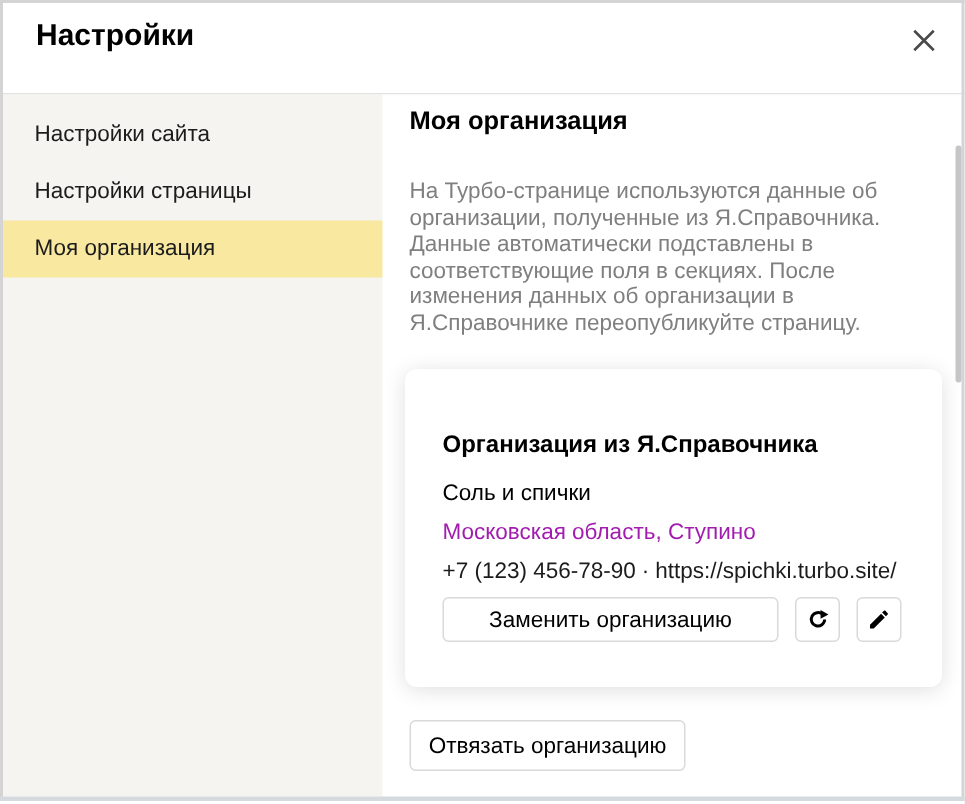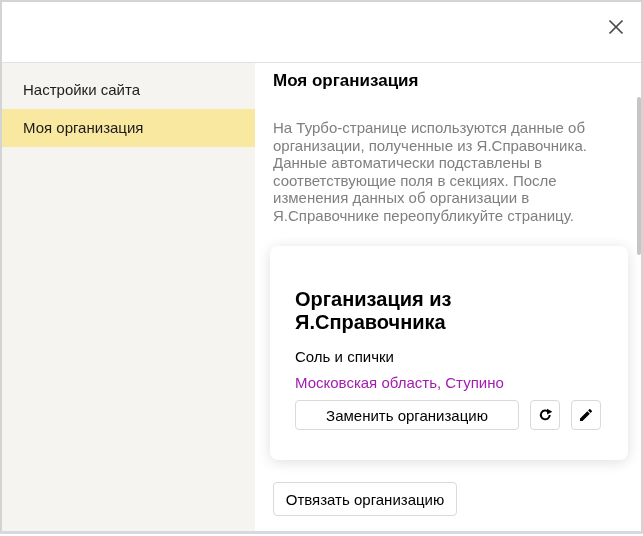--- a/index.html
+++ b/index.html
@@ -36,21 +36,21 @@
   .desc{
     margin:27px 0 0 18px;width:326px;
     font-size:15px;line-height:17.5px;color:#7f7f7f;
   }
   .card{
     margin:22px 0 0 15px;width:358px;box-sizing:border-box;
     background:#fff;border-radius:8px;
     box-shadow:0 2px 14px rgba(0,0,0,0.13);
     padding:42px 24px 30px 25px;
   }
-  .card-title{margin:0 0 14px 0;font-size:20px;font-weight:bold;color:#000;}
+  .card-title{margin:0 0 14px 0;font-size:16px;font-weight:bold;color:#000;}
   .org-name{font-size:15px;font-weight:normal;color:#000;margin-bottom:9px;}
   .org-address{font-size:15px;color:#a21caf;margin-bottom:9px;}
   .org-contact{font-size:15px;color:#1c1c1c;margin-bottom:9px;white-space:nowrap;}
   .org-contact .sep{padding:0 4px;}
   .org-category{font-size:15px;color:#999;margin-bottom:19px;}
   .btn{
     background:#fff;border:1px solid #d9d9d9;border-radius:4px;
     font-family:"Liberation Sans", sans-serif;font-size:15px;color:#000;
     cursor:pointer;box-sizing:border-box;
   }
@@ -62,41 +62,46 @@
   .scroll-thumb{position:absolute;right:2px;top:97px;width:4px;height:158px;background:#c6c6c6;border-radius:2px;z-index:60;}
   .bottom-strip{position:absolute;left:0;top:531px;width:643px;height:3px;background:#d5dade;z-index:70;}
   .bottom-white{position:absolute;left:0;top:534px;width:643px;height:2px;background:#fff;z-index:70;}
 </style>
 </head>
 <body>
 
 <div class="frame"></div>
 
 <div class="header">
+  <div class="dlg-title">Настройки</div>
   <button class="close-btn">
     <svg width="26" height="26" viewBox="0 0 24 24">
       <path d="M6 6 L18 18 M18 6 L6 18" stroke="currentColor" stroke-width="1.6" fill="none"></path>
     </svg>
   </button>
 </div>
 <div class="hdivider"></div>
 
 <nav class="sidebar">
   <div class="side-item">Настройки сайта</div>
+  <div class="side-item">Настройки страницы</div>
   <div class="side-item selected">Моя организация</div>
 </nav>
 
 <main class="content">
   <h2 class="page-title">Моя организация</h2>
   <p class="desc">На Турбо-странице используются данные об организации, полученные из Я.Справочника. Данные автоматически подставлены в соответствующие поля в секциях. После изменения данных об организации в Я.Справочнике переопубликуйте страницу.</p>
 
   <section class="card">
     <h3 class="card-title">Организация из Я.Справочника</h3>
     <div class="org-name">Соль и спички</div>
     <div class="org-address">Московская область, Ступино</div>
+    <div class="org-contact">
+      <span>+7 (123) 456-78-90</span><span class="sep">·</span><span>https://spichki.turbo.site/</span>
+    </div>
 
     <div class="btn-row">
       <button class="btn replace">Заменить организацию</button>
       <button class="btn icon-btn">
         <svg width="17" height="17" viewBox="0 0 24 24">
           <path d="M16.1 6.6 A6.3 6.3 0 1 0 18 11.3" fill="none" stroke="currentColor" stroke-width="2.8"></path>
           <polygon points="14.2,2.4 21.6,6.7 14.2,10.6" fill="currentColor"></polygon>
         </svg>
       </button>
       <button class="btn icon-btn">

